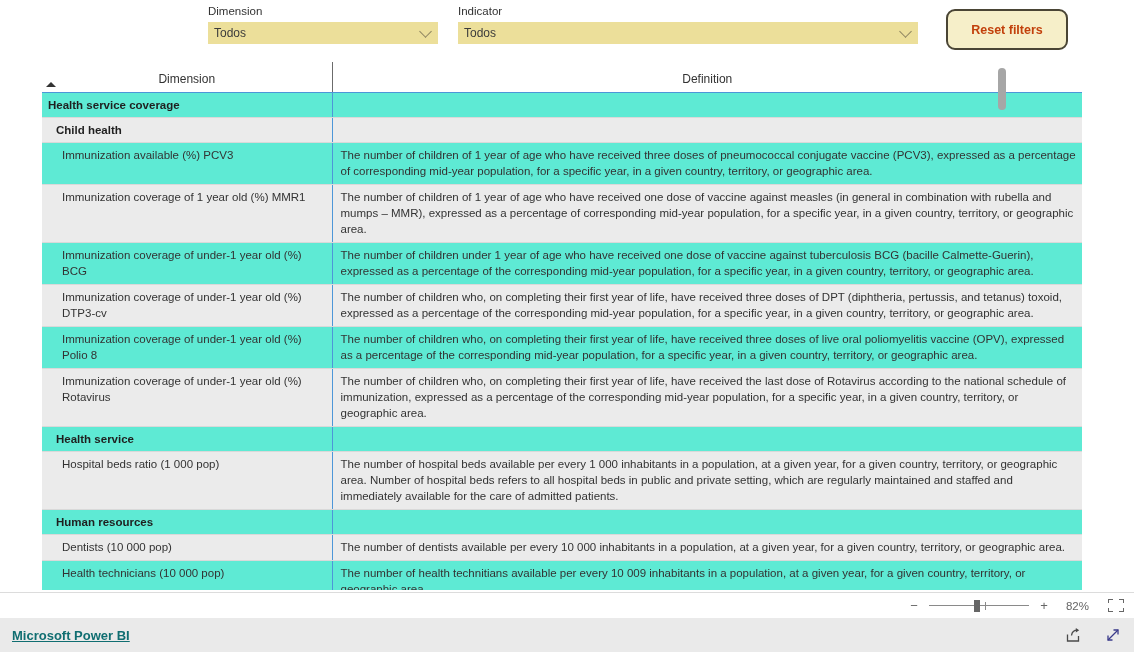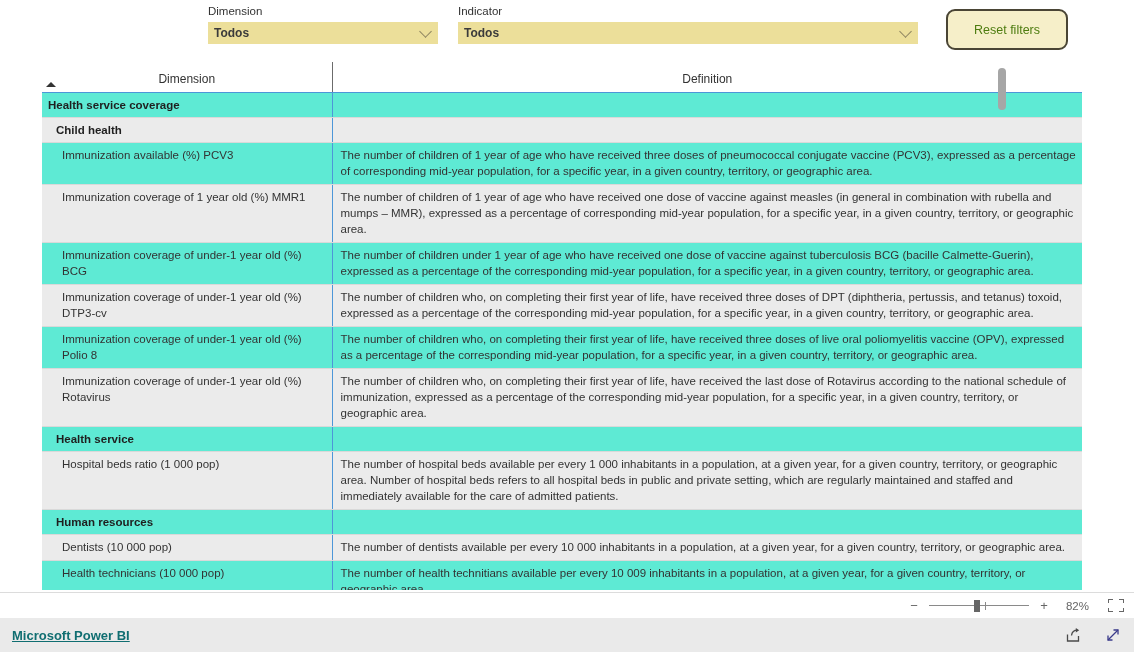--- a/index.html
+++ b/index.html
@@ -37,21 +37,20 @@
     margin-bottom: 4px;
     white-space: nowrap;
   }
   .slicer-box {
     position: relative;
     height: 22px;
     background: #ecdf9a;
     display: flex;
     align-items: center;
     padding: 0 6px;
-    font-weight: bold;
   }
   .slicer-value {
     font-size: 12px;
     color: #3b3b3b;
     line-height: 22px;
   }
   .chev {
     position: absolute;
     right: 8px;
     top: 50%;
@@ -70,22 +69,22 @@
     border: 2px solid #4a4535;
     border-radius: 9px;
     background: #f6efc9;
     display: flex;
     align-items: center;
     justify-content: center;
     cursor: pointer;
   }
   .reset-btn span {
     font-size: 12.5px;
-    font-weight: normal;
-    color: #4d7c0f;
+    font-weight: bold;
+    color: #c2410c;
   }
 
   
   .table-wrap {
     position: absolute;
     top: 62px;
     left: 42px;
     width: 1040px;
     height: 528px;
     overflow: hidden;

